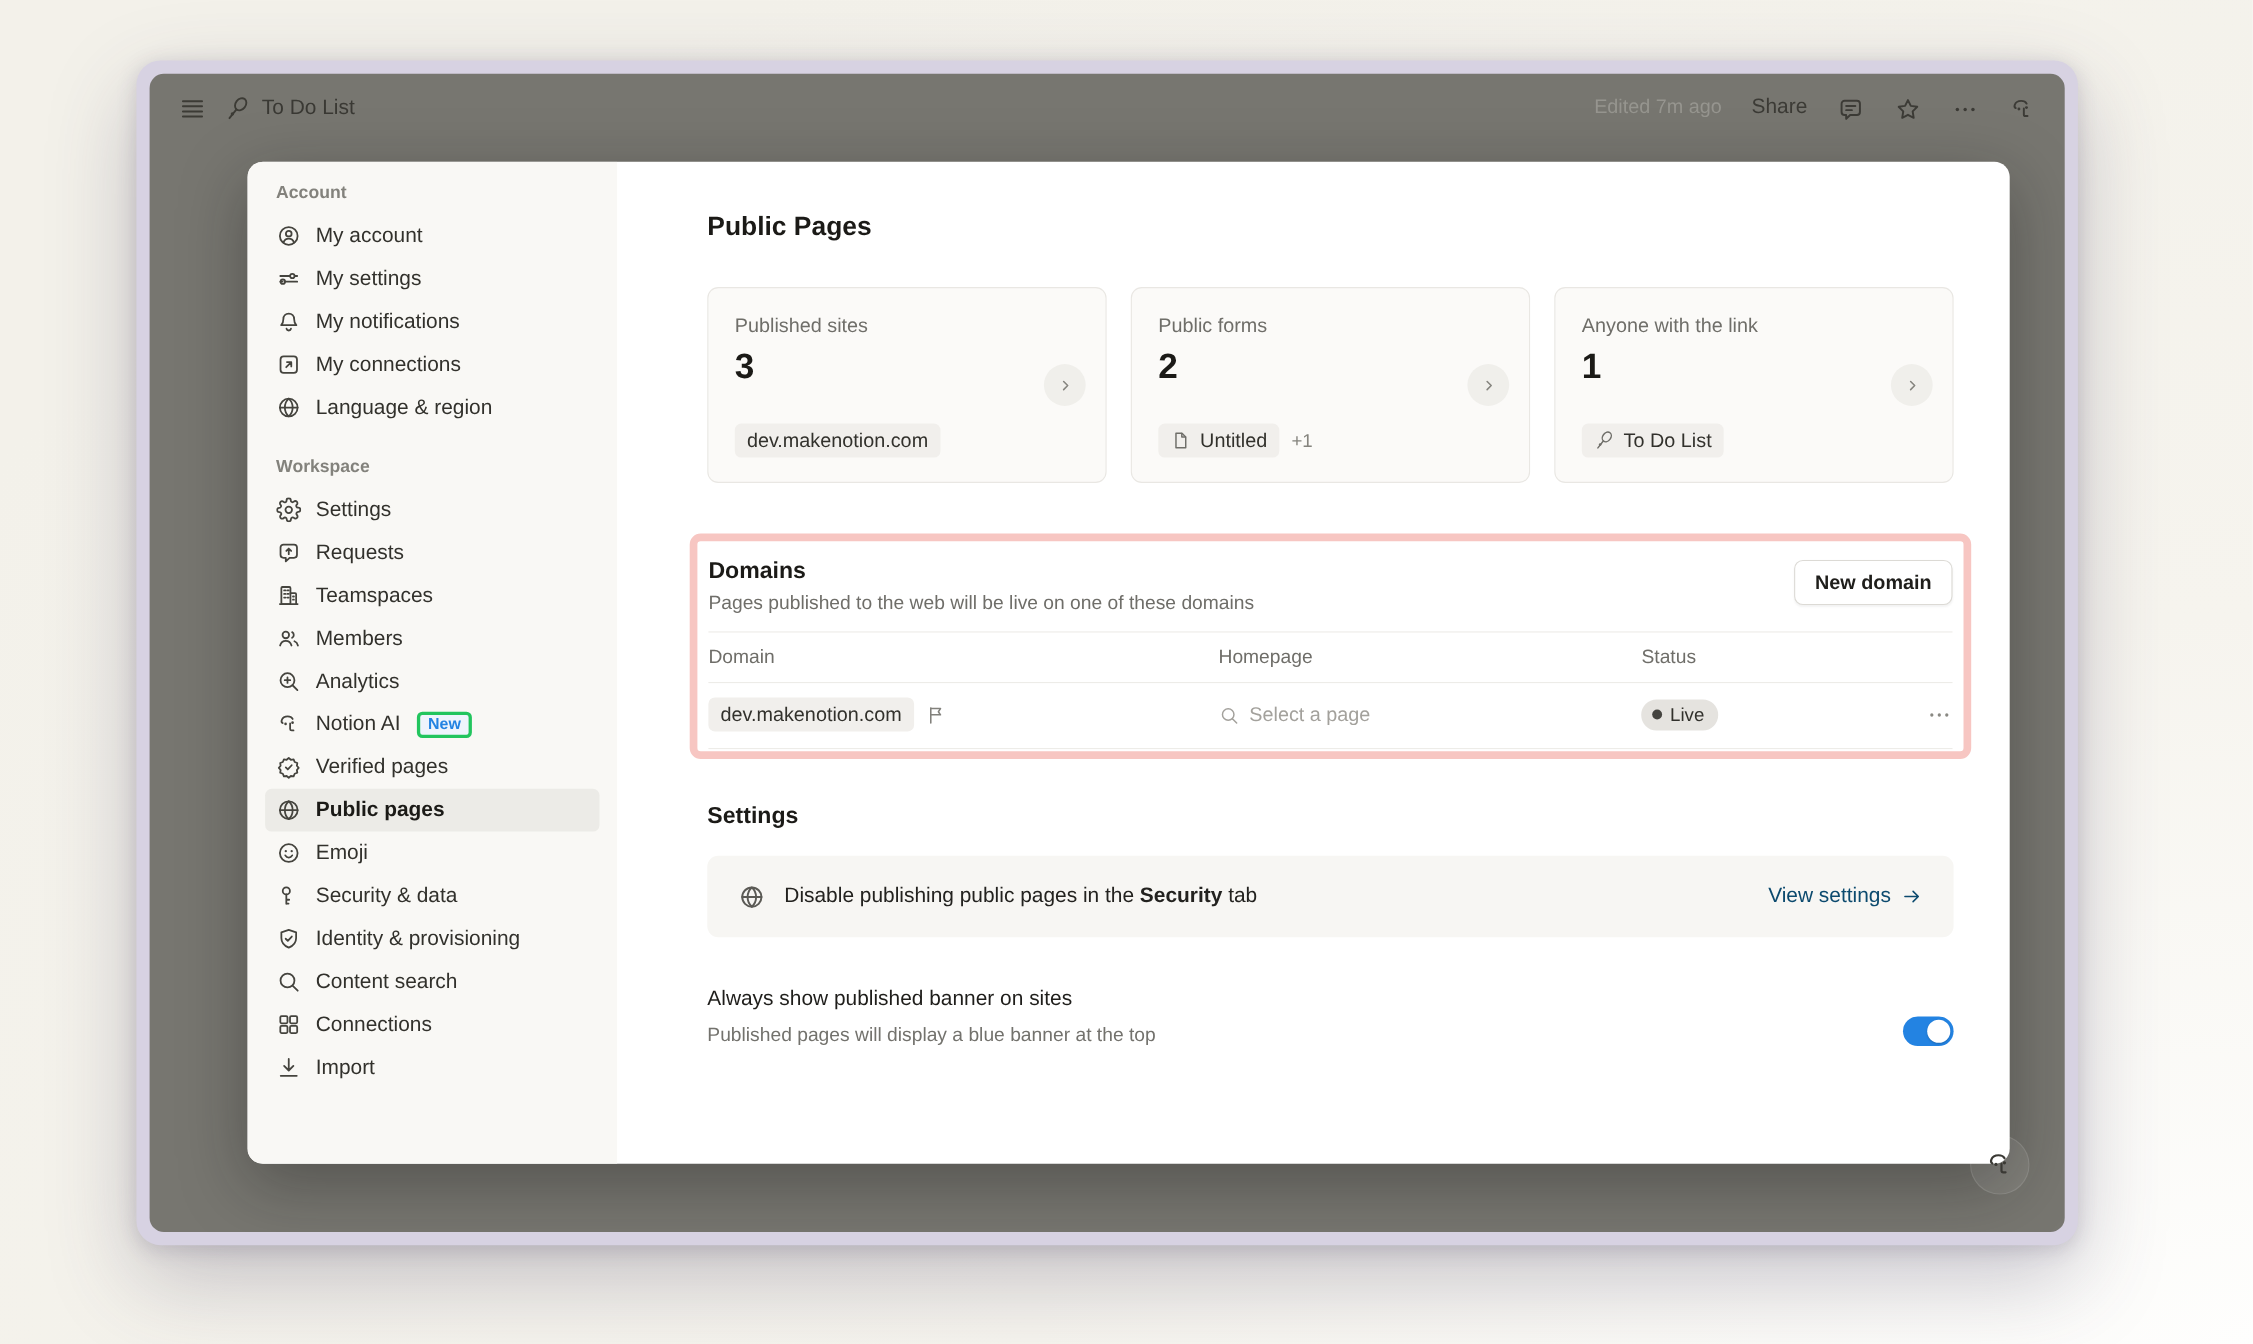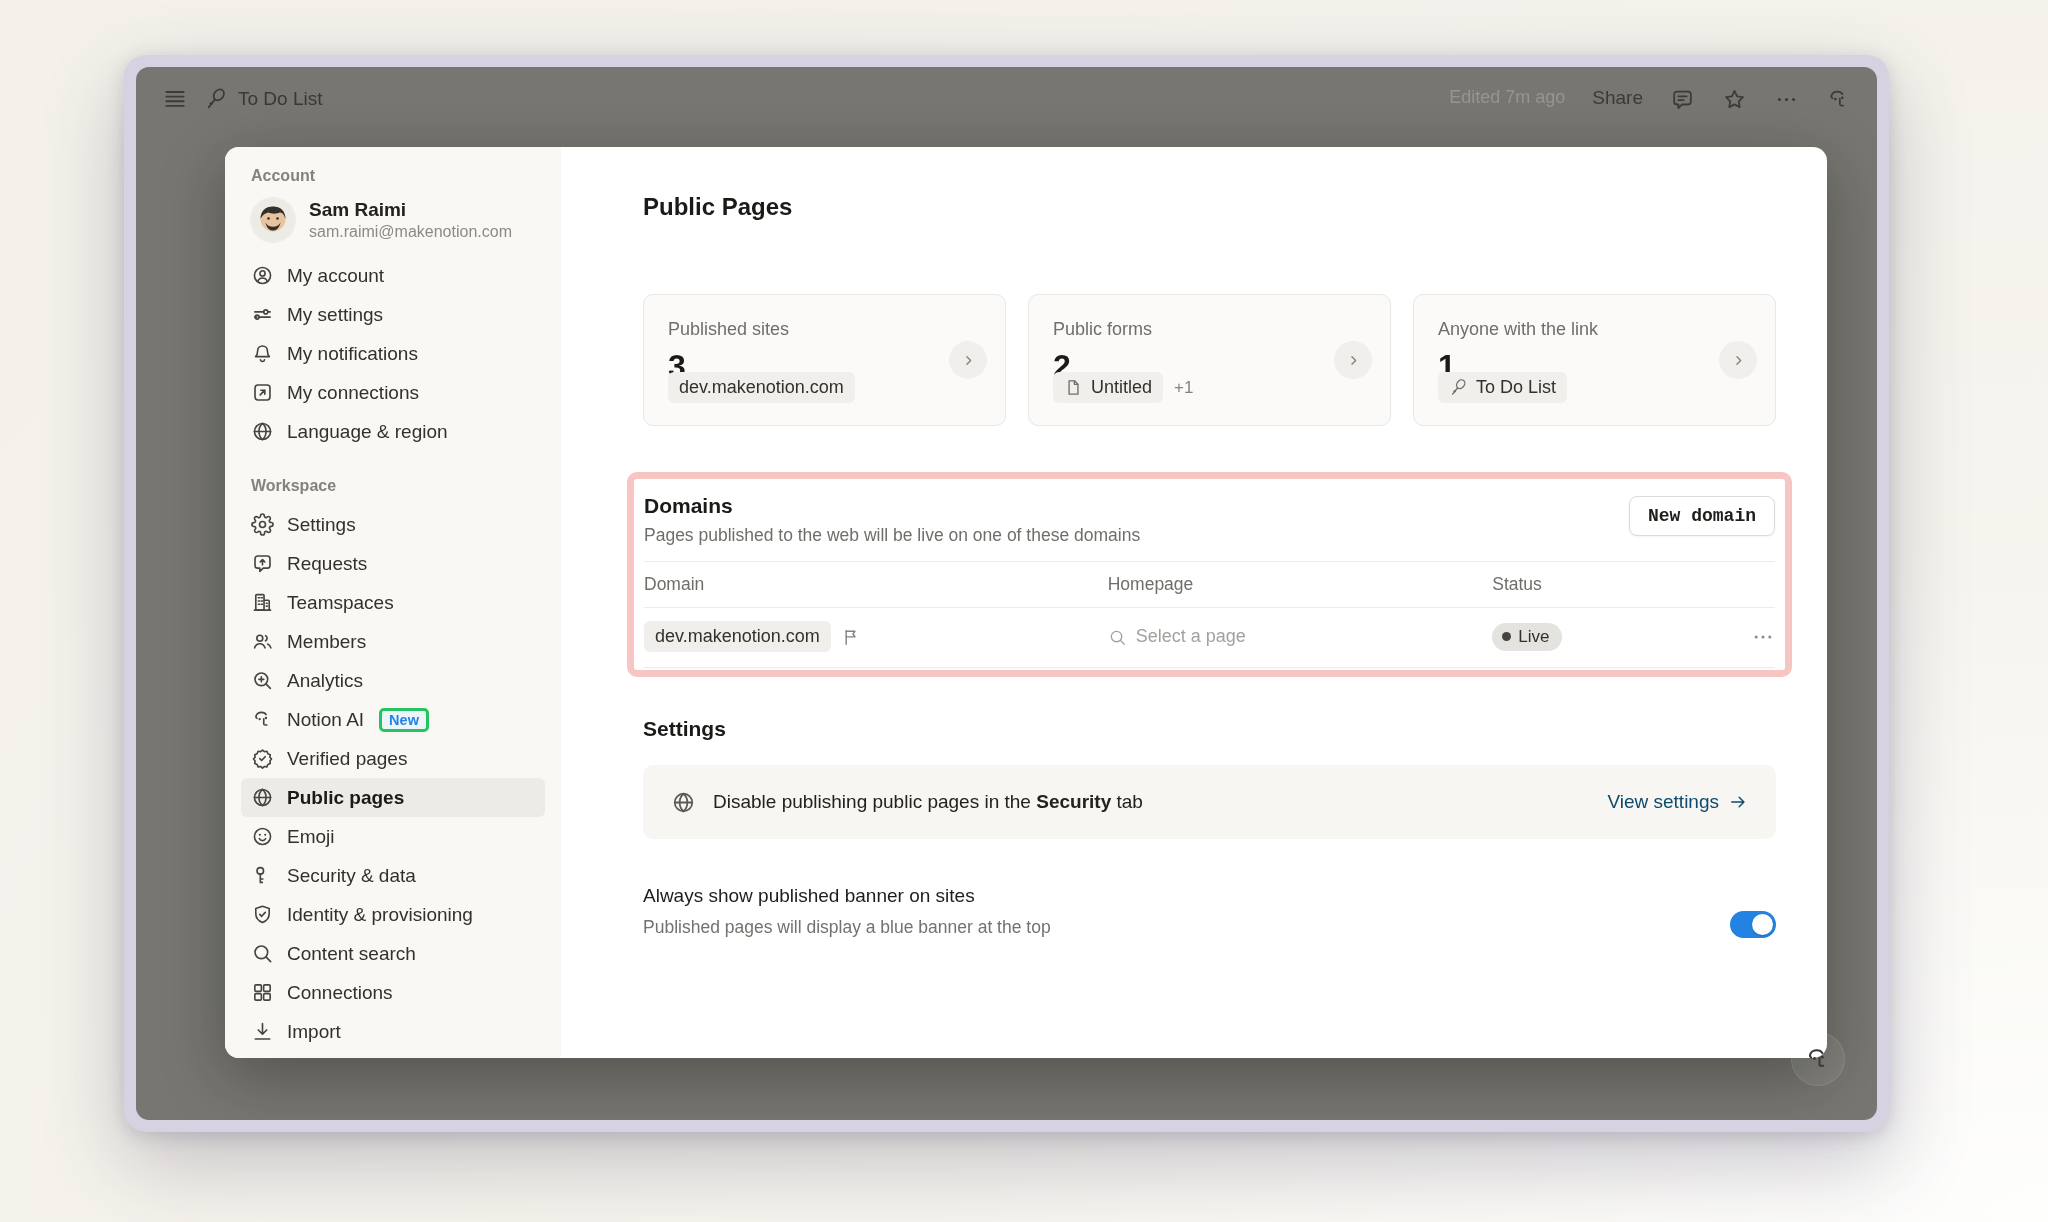--- a/index.html
+++ b/index.html
@@ -60,22 +60,22 @@
     font-size:14.5px; font-weight:700; color:#2383e2; background:#eef4fc;
     border:3px solid #22c55e; border-radius:5px; padding:1px 7px; margin-left:2px;
   }
 
   
   .main { flex:1; padding:40px 51px 0 82px; position:relative; overflow:hidden; }
   .page-title { font-size:24px; font-weight:700; color:#1b1a17; margin-top:6px; }
 
   .cards { display:flex; gap:22px; margin-top:40px; }
   .card {
-    flex:1; height:132px; background:#fbfaf8; border:1.5px solid #e9e7e3;
-    border-radius:10px; padding:24px; position:relative; cursor:pointer;margin-top:33px;
+    flex:1; height:178px; background:#fbfaf8; border:1.5px solid #e9e7e3;
+    border-radius:10px; padding:24px; position:relative; cursor:pointer;
   }
   .card-label { font-size:18px; color:#6f6e69; }
   .card-count { font-size:32px; font-weight:700; margin-top:8px; }
   .card-chips { position:absolute; left:24px; bottom:22px; display:flex; align-items:center; gap:11px; }
   .chip {
     display:inline-flex; align-items:center; gap:8px; background:#f1efec;
     border-radius:6px; padding:5px 11px; font-size:18px; color:#32312c;
   }
   .chip .ic { width:19px; height:19px; color:#6f6e69; }
   .chip-extra { font-size:17px; color:#85847e; }
@@ -88,21 +88,21 @@
 
   
   .domains-box {
     margin:46px -16px 0; border:7px solid #f7c6c2; border-radius:10px;
     padding:13px 10px 2px; background:#fff;
   }
   .domains-head { display:flex; align-items:flex-start; justify-content:space-between; padding:2px 0 0; }
   .domains-title { font-size:21px; font-weight:700; }
   .domains-sub { font-size:17.5px; color:#6f6e69; margin-top:7px; }
   .btn-new-domain {
-    font-family:Liberation Mono, monospace; font-size:18px; font-weight:700; color:#1f1e1b; background:#fff;
+    font-family:Liberation Sans, sans-serif; font-size:18px; font-weight:700; color:#1f1e1b; background:#fff;
     border:1.5px solid #dcdad5; border-radius:8px; padding:9px 18px; cursor:pointer;
     box-shadow:0 1px 2px rgba(0,0,0,.05); margin-top:2px;
   }
   .tbl-head {
     display:grid; grid-template-columns:41% 34% 1fr 48px; align-items:center;
     margin-top:15px; border-top:1.5px solid #edece8; border-bottom:1.5px solid #edece8;
     padding:12px 0; font-size:17.5px; color:#6f6e69;
   }
   .tbl-row {
     display:grid; grid-template-columns:41% 34% 1fr 48px; align-items:center;
@@ -302,36 +302,20 @@
             <use href="#i-ai"></use>
           </svg>
       </div>
     </div>
 
     <div class="modal">
 
       <div class="sidebar">
         <div class="side-label">Account</div>
 
-        <div class="user-row">
-          <span class="avatar">
-            <svg viewBox="0 0 44 44">
-                <circle cx="22" cy="22" r="22" fill="#edebe6"></circle>
-                <circle cx="22" cy="21" r="12.5" fill="#e7c49f"></circle>
-                <path d="M9.5 21c0-8 5-12.5 12.5-12.5S34.5 13 34.5 21c-1.5-4.5-3-6.5-6-6.5-1.5 1.5-9 1.5-11 0-3 .8-6 2-8 6.5z" fill="#33302b"></path>
-                <circle cx="17.5" cy="20.5" r="1.3" fill="#2e2b27"></circle>
-                <circle cx="26.5" cy="20.5" r="1.3" fill="#2e2b27"></circle>
-                <path d="M14.5 24.5c1.2 5.5 3.8 8 7.5 8s6.3-2.5 7.5-8c-1.8 3.2-4 4.3-7.5 4.3s-5.7-1.1-7.5-4.3z" fill="#33302b"></path>
-              </svg>
-          </span>
-          <span>
-            <div class="user-name">Sam Raimi</div>
-            <div class="user-email">sam.raimi@makenotion.com</div>
-          </span>
-        </div>
 
         <div class="item">
           <svg class="ic">
               <use href="#i-user-circle"></use>
             </svg>
           <span>My account</span>
         </div>
         <div class="item">
           <svg class="ic">
               <use href="#i-sliders"></use>

